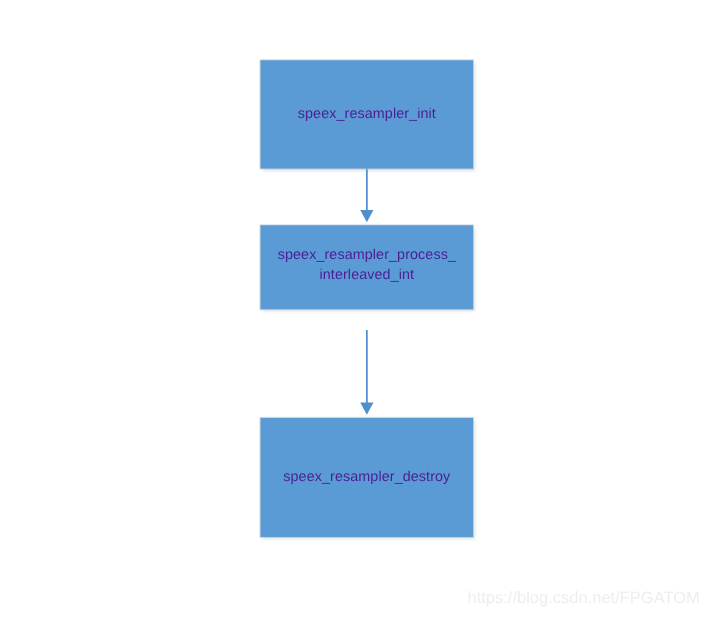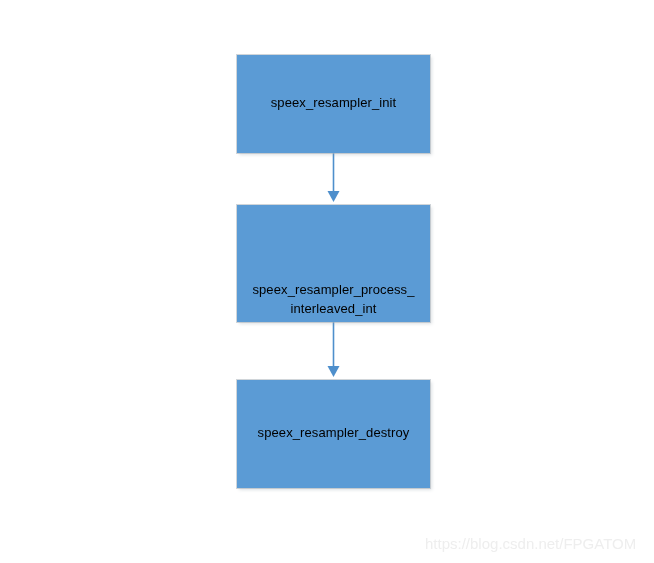--- a/index.html
+++ b/index.html
@@ -27,30 +27,30 @@
     background: #5B9BD5;
     border: 1px solid #5B9BD5;
     box-shadow: 0 0 0 1px rgba(170,178,186,0.55),
                 2px 2px 3px rgba(140,150,160,0.28);
     display: flex;
     align-items: center;
     justify-content: center;
     text-align: center;
   }
   .node-label {
-    color: #000000;
+    color: #4c1d95;
     font-size: 13px;
     line-height: 19px;
     letter-spacing: 0.1px;
     white-space: pre-line;
     padding: 0 6px;
   }
 
   #node-init   { left: 237px; top: 55px;  width: 193px; height: 98px; }
-  #node-process{ left: 237px; top: 205px; width: 193px; height: 117px; align-items: flex-end; }
+  #node-process{ left: 237px; top: 205px; width: 193px; height: 76px; }
   #node-destroy{ left: 237px; top: 380px; width: 193px; height: 108px; }
 
   
   #node-init .node-label,
   #node-destroy .node-label { transform: translateY(-2px); }
   #node-process .node-label { transform: translateY(-3px); }
 
   
   .connector {
     position: absolute;

